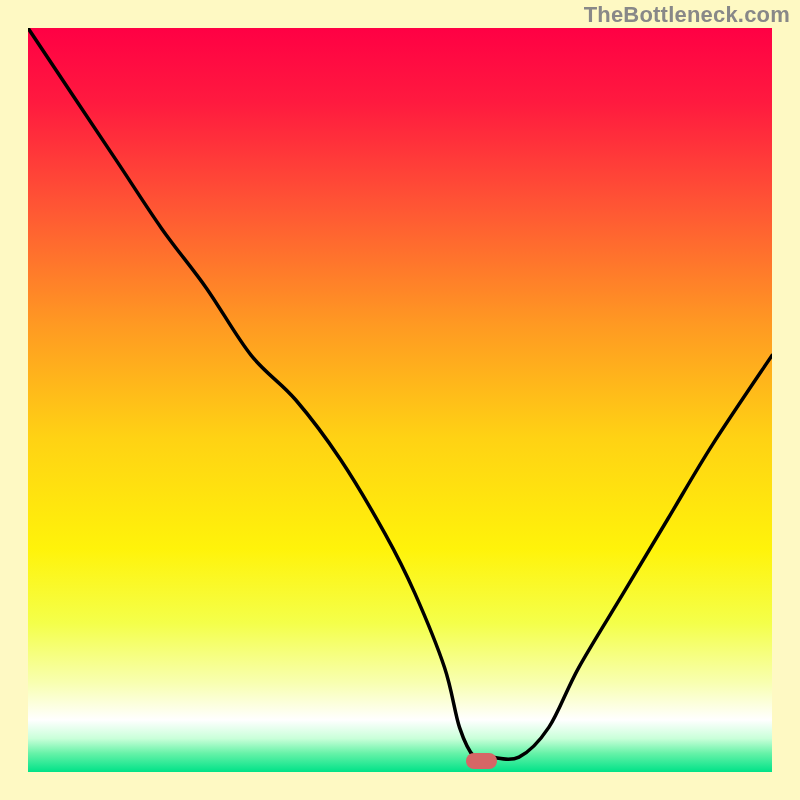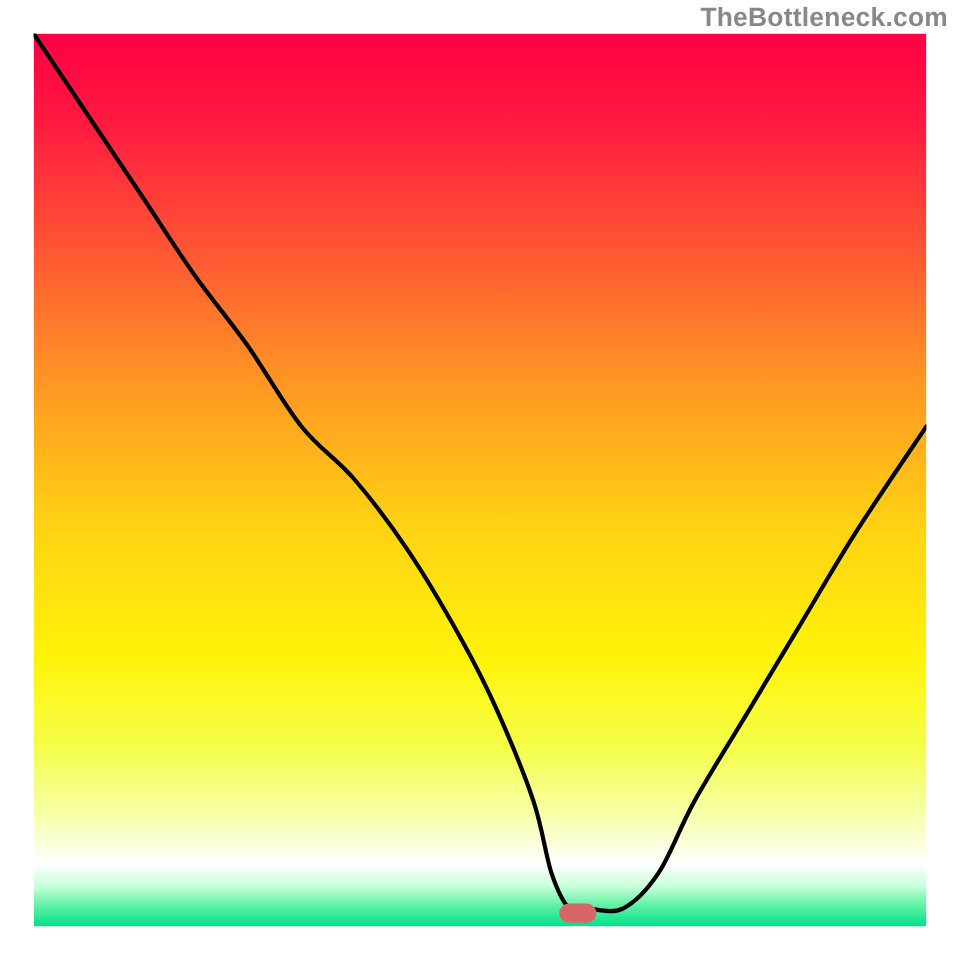--- a/index.html
+++ b/index.html
@@ -8,21 +8,21 @@
     width: 800px;
     height: 800px;
     background: #000;
     overflow: hidden;
     font-family: Arial, Helvetica, sans-serif;
   }
   .outer {
     position: relative;
     width: 800px;
     height: 800px;
-    background: #ffffff;
+    background: #fef9c3;
   }
   .watermark {
     position: absolute;
     top: 2px;
     right: 10px;
     color: #888;
     font-size: 22px;
     font-weight: 600;
     letter-spacing: 0.2px;
     user-select: none;

